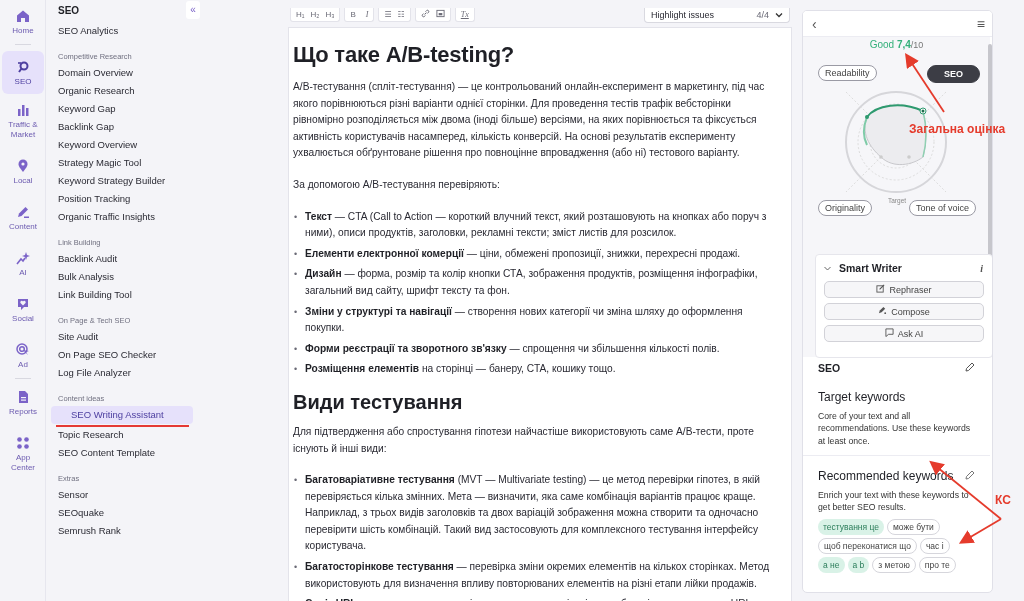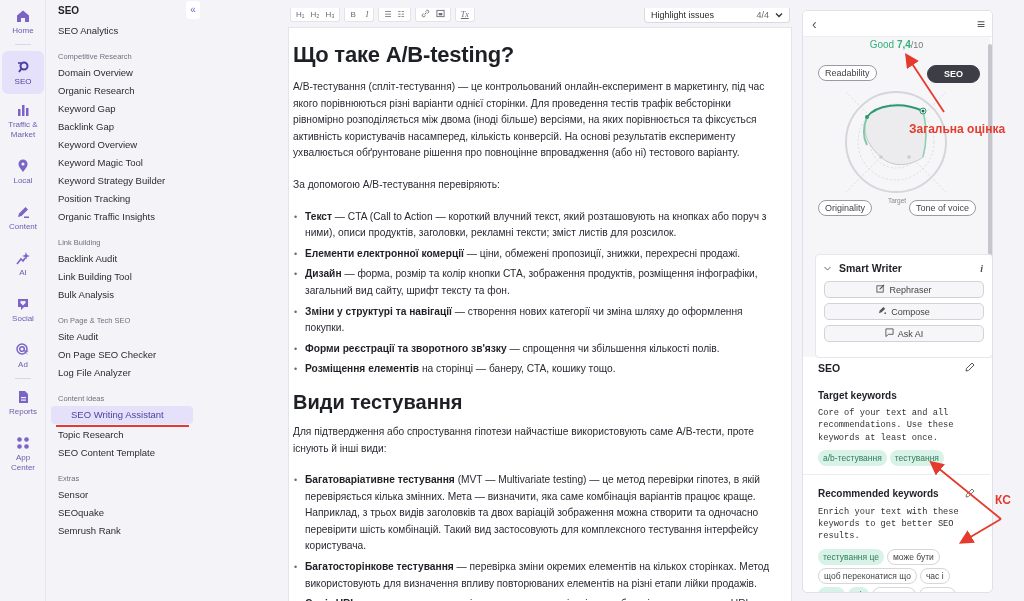--- a/index.html
+++ b/index.html
@@ -53,22 +53,22 @@
   .target-label { position: absolute; left: 85px; top: 160px; font-size: 6.5px; color: #888; }
 
   .sw-card { position: absolute; left: 12px; top: 225px; width: 178px; height: 104px; background: #fff; border: 1px solid #e6e6ec; border-radius: 4px; margin-top: 18px; }
   .sw-head { display: flex; align-items: center; height: 26px; padding: 0 9px 0 8px; font-size: 10.5px; font-weight: bold; color: #1f2026; }
   .sw-head .chev { font-size: 8px; color: #666; margin-right: 8px; }
   .sw-head .info { margin-left: auto; font-size: 10px; color: #555; font-style: italic; font-family: "Liberation Serif", serif; }
   .sw-btn { margin: 0 8px 5px 8px; height: 17px; border: 1px solid #d2d2d8; border-radius: 5px; background: #f6f6f8; display: flex; align-items: center; justify-content: center; font-size: 9px; color: #444; gap: 4px; }
 
   .seo-sec { position: absolute; left: 0; top: 346px; width: 187px; padding: 0 15px; }
   .seo-title { display: flex; justify-content: space-between; font-size: 10.5px; font-weight: bold; margin-top: 5px; color: #1f2026; }
-  .seo-sub { font-size: 10px; font-weight: bold; margin-top: 16px; color: #1f2026; }
-  .seo-desc { font-size: 8.7px; line-height: 12.3px; color: #333; margin-top: 6px; font-family: Liberation Mono, monospace; }
+  .seo-sub { font-size: 12px; font-weight: normal; margin-top: 16px; color: #1f2026; }
+  .seo-desc { font-size: 8.7px; line-height: 12.3px; color: #333; margin-top: 6px; }
   .kw-row { display: flex; flex-wrap: wrap; gap: 3px; margin-top: 6px; }
   .kw { font-size: 8.5px; padding: 3px 5px; border-radius: 9px; color: #2b7d5a; background: #d9f2e7; }
   .kw.out { background: #fff; border: 1px solid #d6d6dc; color: #444; padding: 2px 5px; text-align: center; }
   .divider { height: 1px; background: #ececf2; margin: 8px -15px 0; }
 
   
   .annot { position: absolute; color: #e53b2c; font-weight: bold; font-size: 12px; }
   svg.arrows { position: absolute; left: 0; top: 0; pointer-events: none; }
 </style>
 </head>
@@ -181,29 +181,29 @@
   <div class="nav-title">SEO</div>
   <div class="nav-item" style="margin-top:2px">SEO Analytics</div>
 
   <div class="nav-group">Competitive Research</div>
   <div class="nav-item">Domain Overview</div>
   <div class="nav-item">Organic Research</div>
   <div class="nav-item">Keyword Gap</div>
   <div class="nav-item">Backlink Gap</div>
 
   <div class="nav-item">Keyword Overview</div>
-  <div class="nav-item">Keyword Magic Tool</div>
+  <div class="nav-item">Strategy Magic Tool</div>
   <div class="nav-item">Keyword Strategy Builder</div>
   <div class="nav-item">Position Tracking</div>
   <div class="nav-item">Organic Traffic Insights</div>
 
   <div class="nav-group">Link Building</div>
   <div class="nav-item">Backlink Audit</div>
+  <div class="nav-item">Bulk Analysis</div>
   <div class="nav-item">Link Building Tool</div>
-  <div class="nav-item">Bulk Analysis</div>
 
   <div class="nav-group">On Page &amp; Tech SEO</div>
   <div class="nav-item">Site Audit</div>
   <div class="nav-item">On Page SEO Checker</div>
   <div class="nav-item">Log File Analyzer</div>
 
   <div class="nav-group">Content ideas</div>
   <div class="nav-item active">SEO Writing Assistant</div>
   <div class="nav-item" style="margin-top:2px">Topic Research</div>
   <div class="nav-item">SEO Content Template</div>
@@ -348,24 +348,20 @@
 
   <div class="seo-sec">
     <div class="seo-title">
       <span>SEO</span>
       <span><svg width="10" height="10" viewBox="0 0 10 10">
             <path d="M1 9 L1.5 6.5 L7 1 L9 3 L3.5 8.5 Z" fill="none" stroke="#555"></path>
           </svg></span>
     </div>
     <div class="seo-sub">Target keywords</div>
     <div class="seo-desc">Core of your text and all recommendations. Use these keywords at least once.</div>
-    <div class="kw-row">
-      <span class="kw">a/b-тестування</span>
-      <span class="kw">тестування</span>
-    </div>
     <div class="divider"></div>
     <div class="seo-sub" style="margin-top:13px;display:flex;justify-content:space-between">
       <span>Recommended keywords</span>
       <span><svg width="10" height="10" viewBox="0 0 10 10">
             <path d="M1 9 L1.5 6.5 L7 1 L9 3 L3.5 8.5 Z" fill="none" stroke="#777"></path>
           </svg></span>
     </div>
     <div class="seo-desc">Enrich your text with these keywords to get better SEO results.</div>
     <div class="kw-row">
       <span class="kw">тестування це</span>

